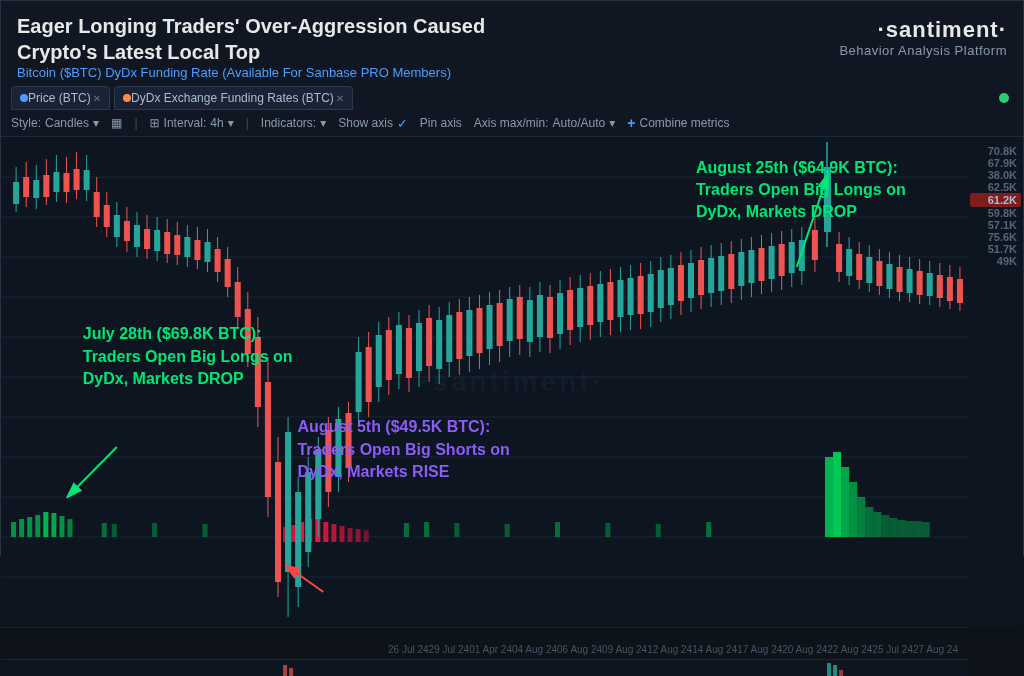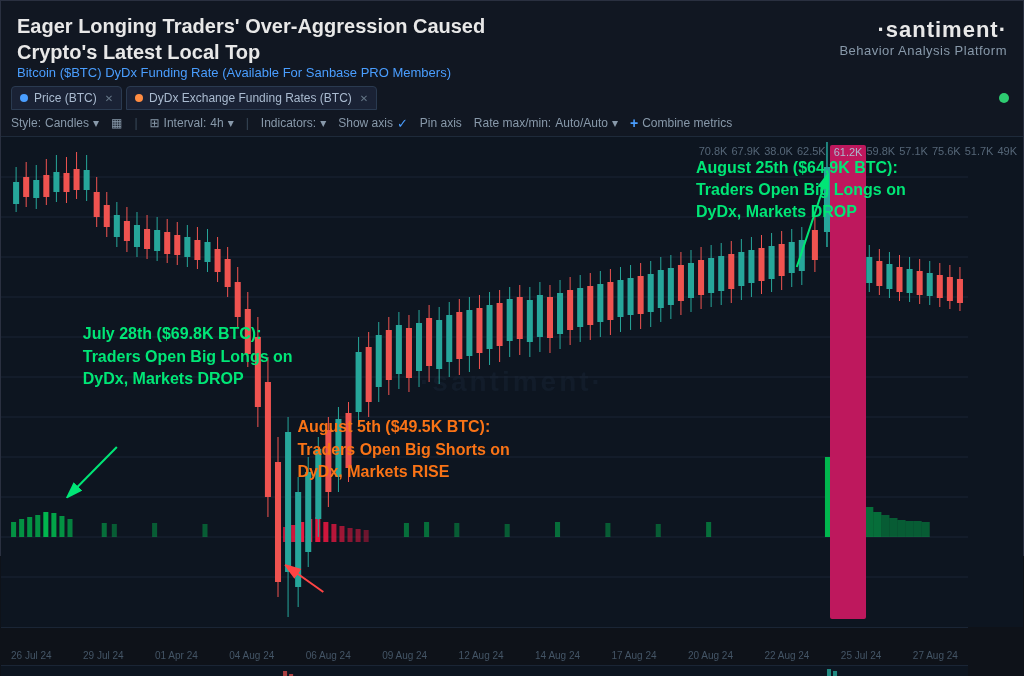--- a/index.html
+++ b/index.html
@@ -65,21 +65,21 @@
       display: flex;
       align-items: center;
       padding: 0 10px;
       gap: 4px;
       margin-bottom: 2px;
     }
 
     .tab {
       display: flex;
       align-items: center;
-      gap: 6px;
+      gap: 0;
       background: #1a2235;
       border: 1px solid #2a3a50;
       border-radius: 4px 4px 0 0;
       padding: 4px 8px;
       font-size: 12px;
       color: #aabbd0;
       cursor: pointer;
       position: relative;
     }
     .tab .tab-dot {
@@ -153,65 +153,65 @@
     }
 
     
     .y-axis {
       position: absolute;
       right: 0;
       top: 0;
       width: 55px;
       height: 100%;
       display: flex;
-      flex-direction: row;
-      justify-content: flex-end;
+      flex-direction: column;
+      justify-content: flex-start;
       padding: 8px 2px;
       font-size: 11px;
       color: #556677;
+      font-weight: bold;
     }
     .y-label { text-align: right; padding-right: 4px; }
     .y-label.highlight {
-      background: #be185d;
+      background: #7f1d1d;
       color: #aabbd0;
       border-radius: 2px;
       padding: 1px 4px;
     }
 
     
     .x-axis {
       display: flex;
-      justify-content: space-between;
-      padding: 22px 10px 4px 10px;
+      justify-content: flex-end;
+      padding: 16px 10px 4px 10px;
       font-size: 10px;
       color: #445566;
       border-top: 1px solid #1a2535;
       margin-right: 55px;
-      gap: 30px;
     }
 
     
     .indicator-strip {
       height: 40px;
       background: #0d1520;
       border-top: 1px solid #1a2535;
       margin-right: 55px;
       position: relative;
     }
 
     
     .annotation {
       position: absolute;
       font-size: 16px;
       font-weight: 700;
       line-height: 1.4;
       pointer-events: none;
     }
     .annotation-green { color: #00e676; }
-    .annotation-red { color: #f97316; }
+    .annotation-red { color: #8b5cf6; }
 
     
     .watermark {
       position: absolute;
       top: 50%;
       left: 50%;
       transform: translate(-50%, -50%);
       font-size: 28px;
       font-weight: 700;
       color: rgba(100,150,200,0.06);
@@ -276,21 +276,21 @@
       <span>▾</span>
     </div>
     <div class="toolbar-item">
       <span>Show axis</span>
       <span class="toolbar-checkmark">✓</span>
     </div>
     <div class="toolbar-item">
       <span>Pin axis</span>
     </div>
     <div class="toolbar-item">
-      <span>Rate max/min:</span>
+      <span>Axis max/min:</span>
       <span>Auto/Auto</span>
       <span>▾</span>
     </div>
     <div class="combine-metrics">
       <span class="plus">+</span>
       <span>Combine metrics</span>
     </div>
   </div>
 
   <div class="chart-area">

